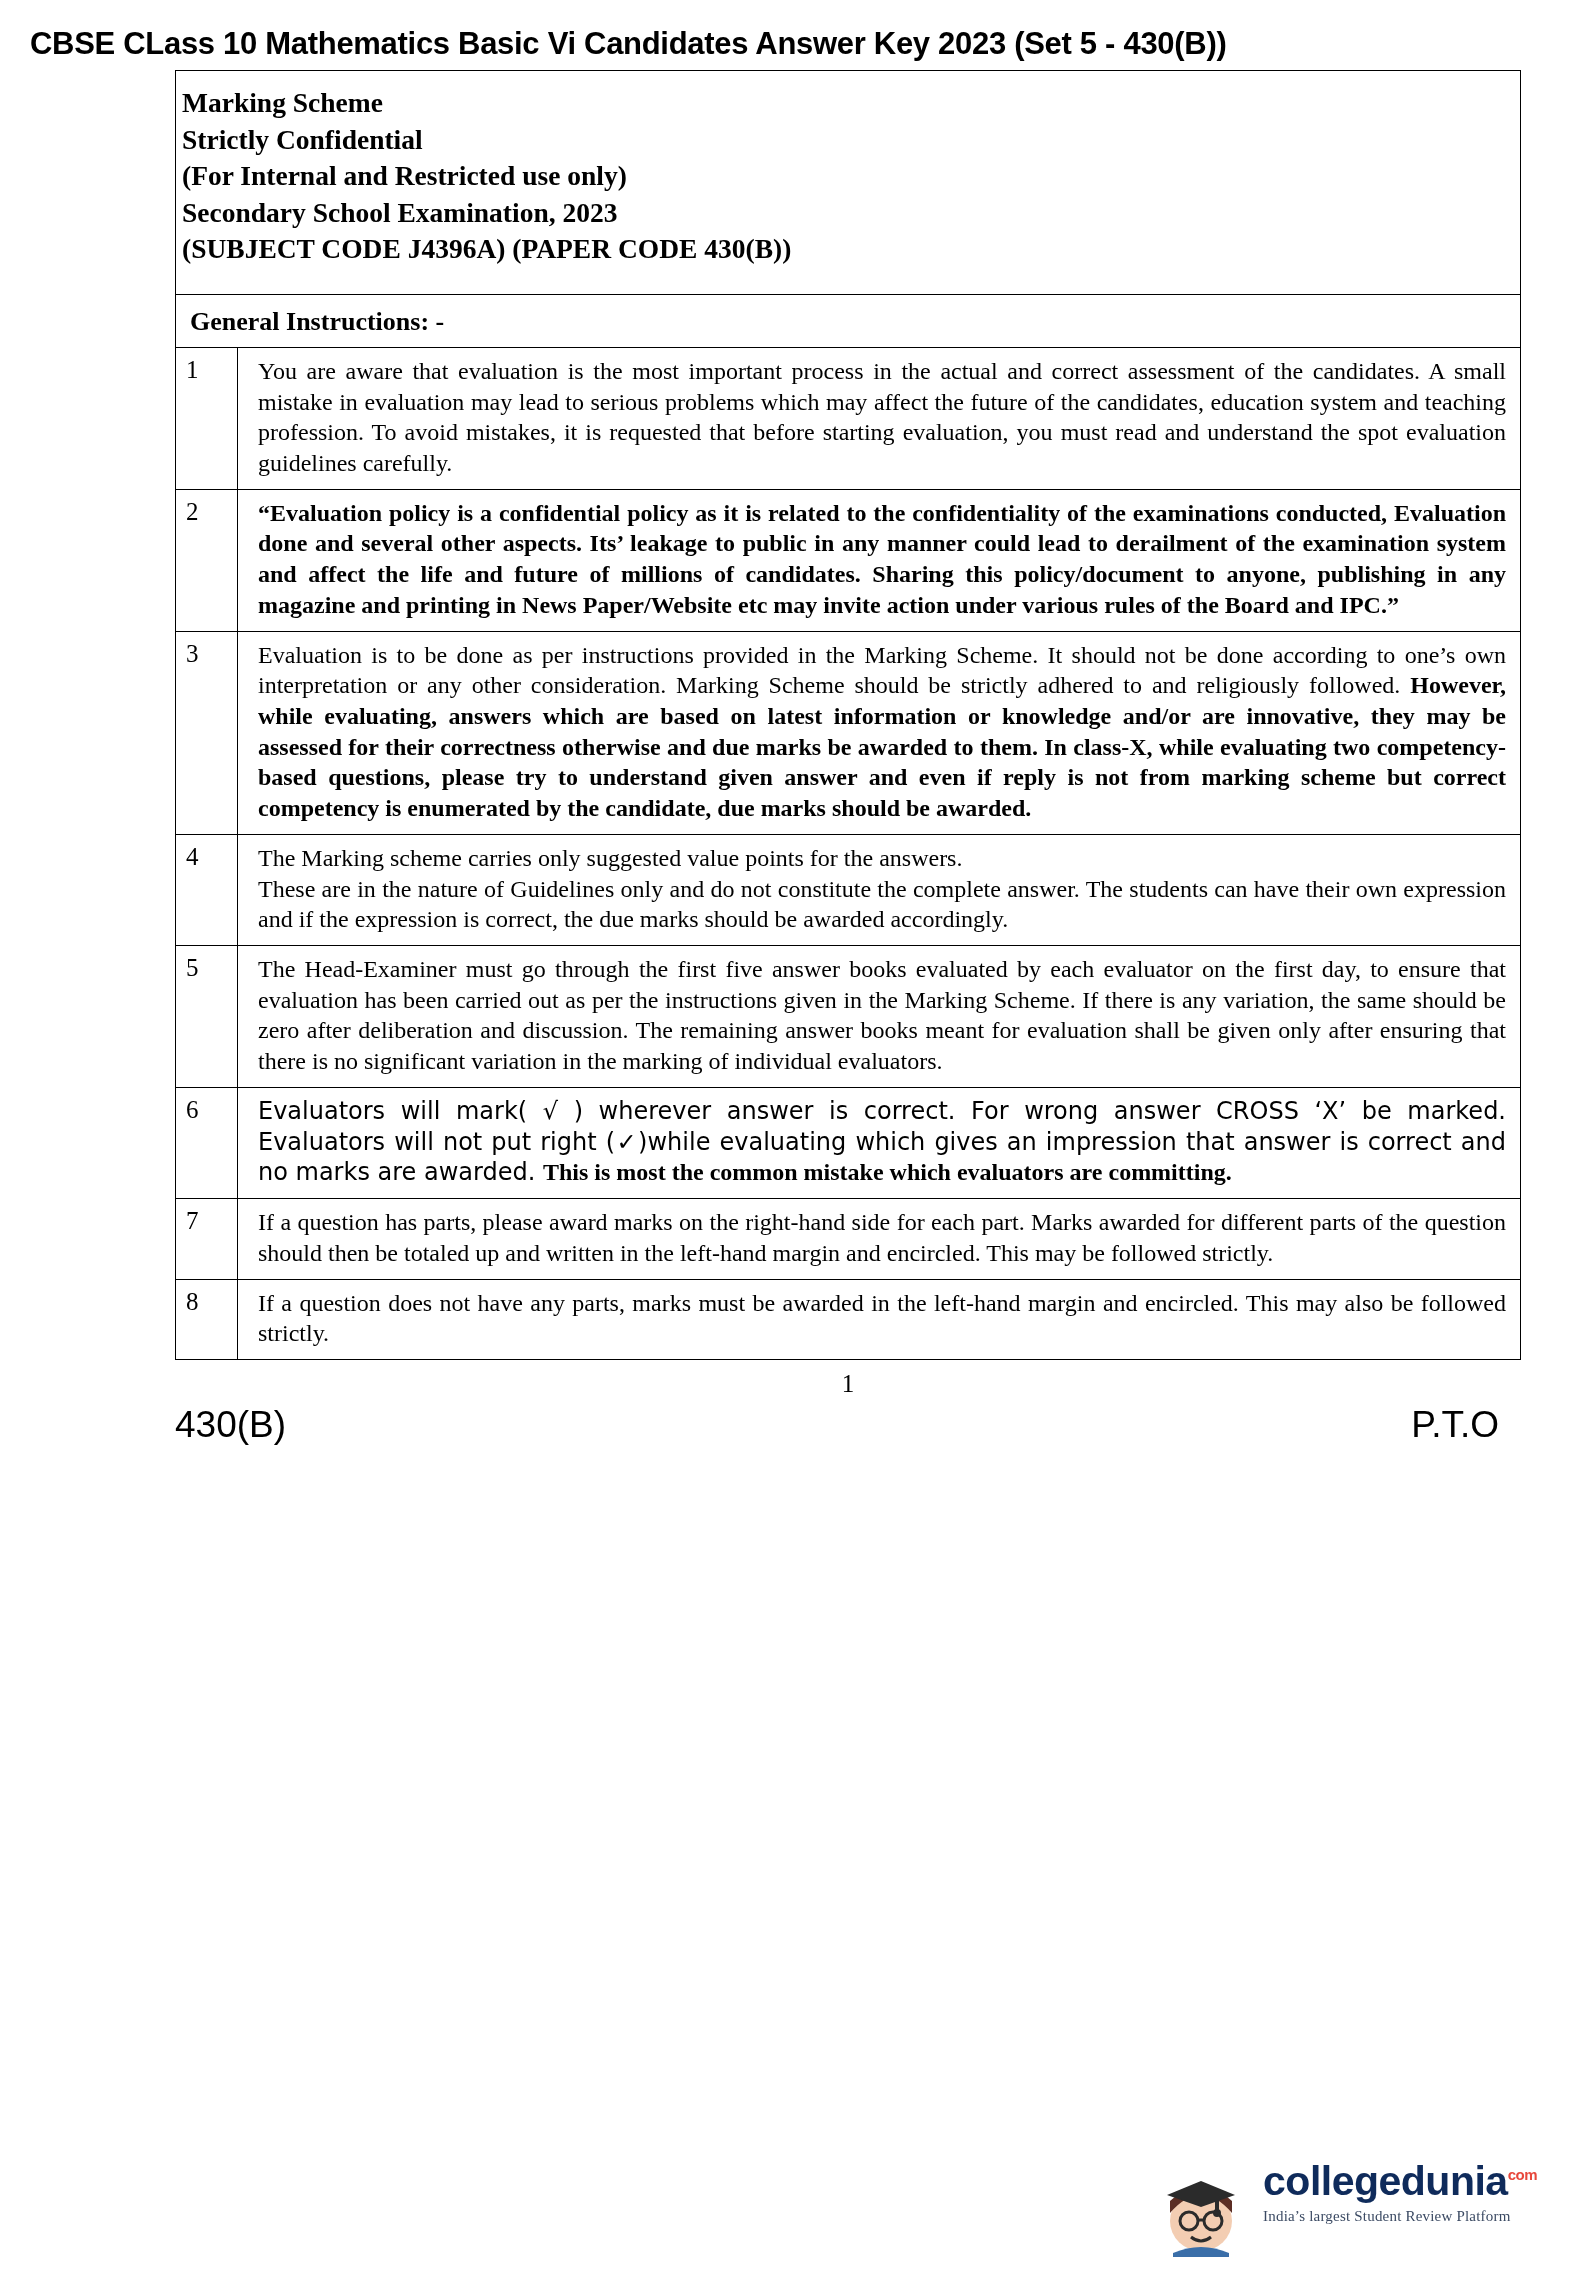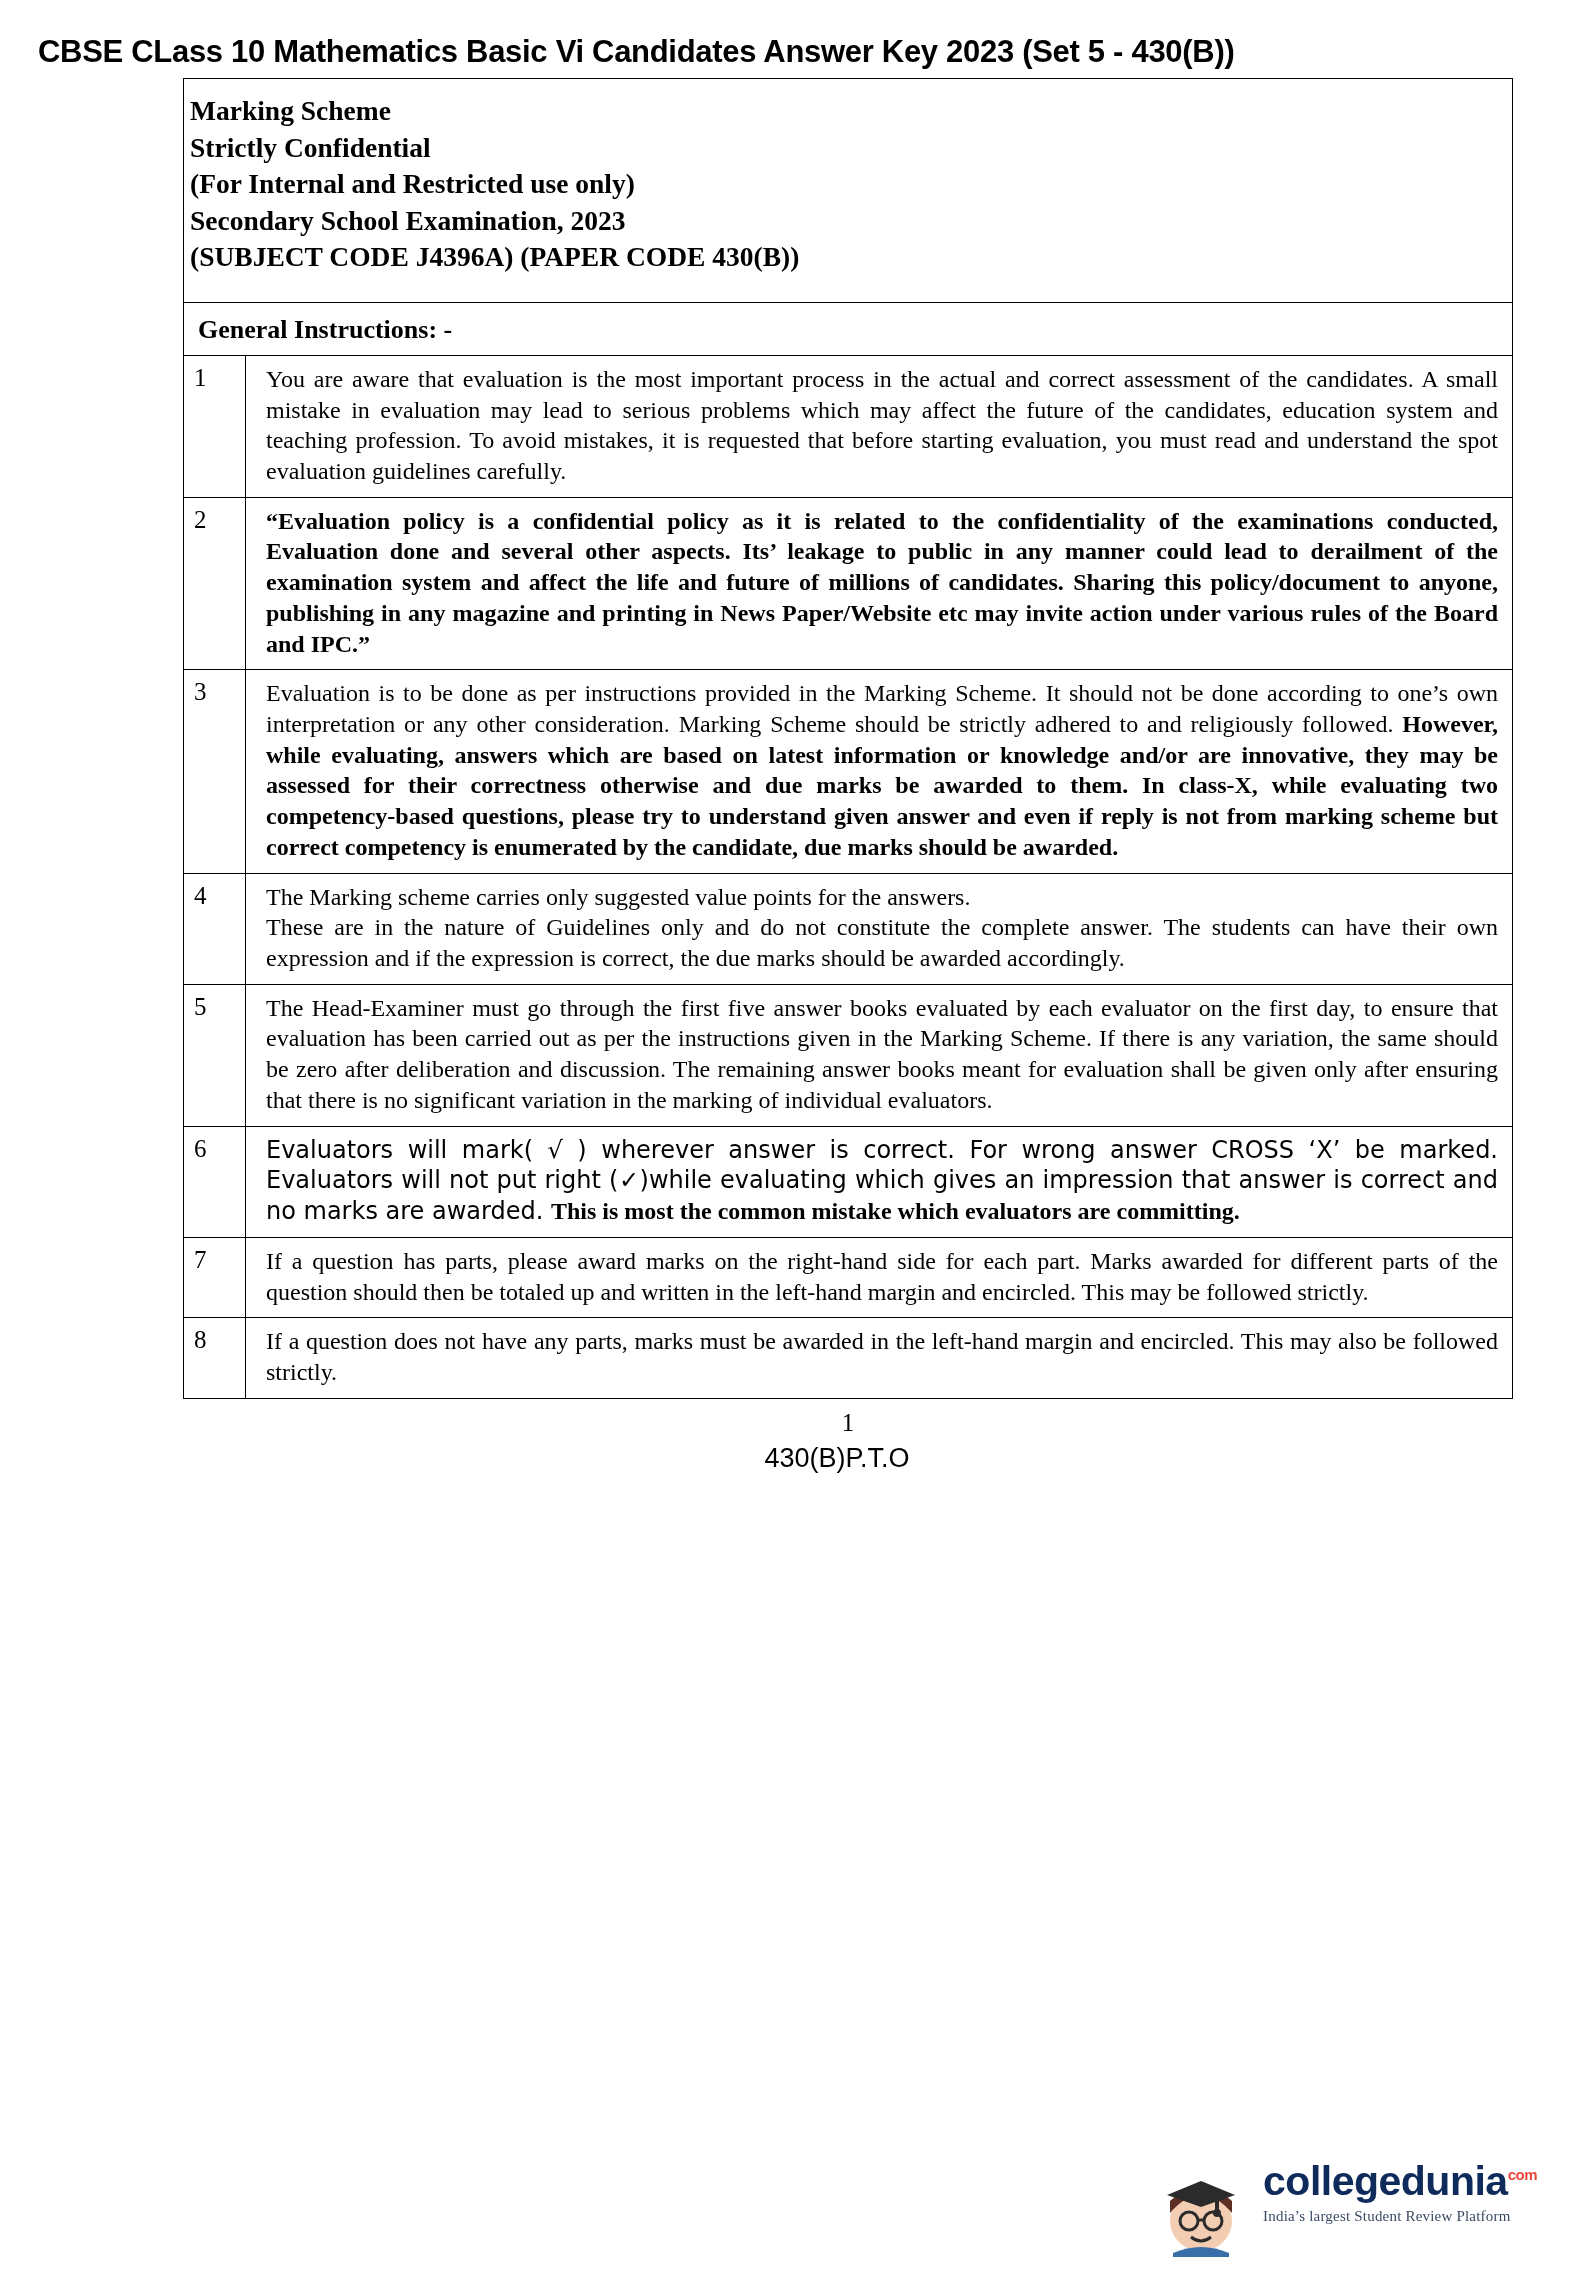--- a/index.html
+++ b/index.html
@@ -13,21 +13,21 @@
     font-family: "Liberation Serif", serif;
     color: #000000;
     position: relative;
     overflow: hidden;
   }
   .page {
     width: 1571px;
     height: 2281px;
     position: relative;
     box-sizing: border-box;
-    padding: 8px;
+    padding: 0;
   }
   .doc-title {
     font-family: "Liberation Sans", sans-serif;
     font-weight: bold;
     font-size: 31px;
     letter-spacing: -0.3px;
     padding: 26px 0 0 30px;
     white-space: nowrap;
   }
   .sheet {
@@ -83,24 +83,24 @@
     margin: 0;
   }
   .b { font-weight: bold; }
   .pageno {
     text-align: center;
     font-size: 25px;
     margin: 10px 50px 0 175px;
   }
   .footer {
     display: flex;
-    justify-content: center;
+    justify-content: space-between;
     margin: 6px 72px 0 175px;
     font-family: "Liberation Sans", sans-serif;
-    font-size: 27px;
+    font-size: 37px;
   }
   .note {
     font-family: "Liberation Sans", sans-serif;
     font-style: italic;
     font-size: 25px;
     margin: 28px 0 0 14px;
   }
   .brand {
     position: absolute;
     right: 34px;

